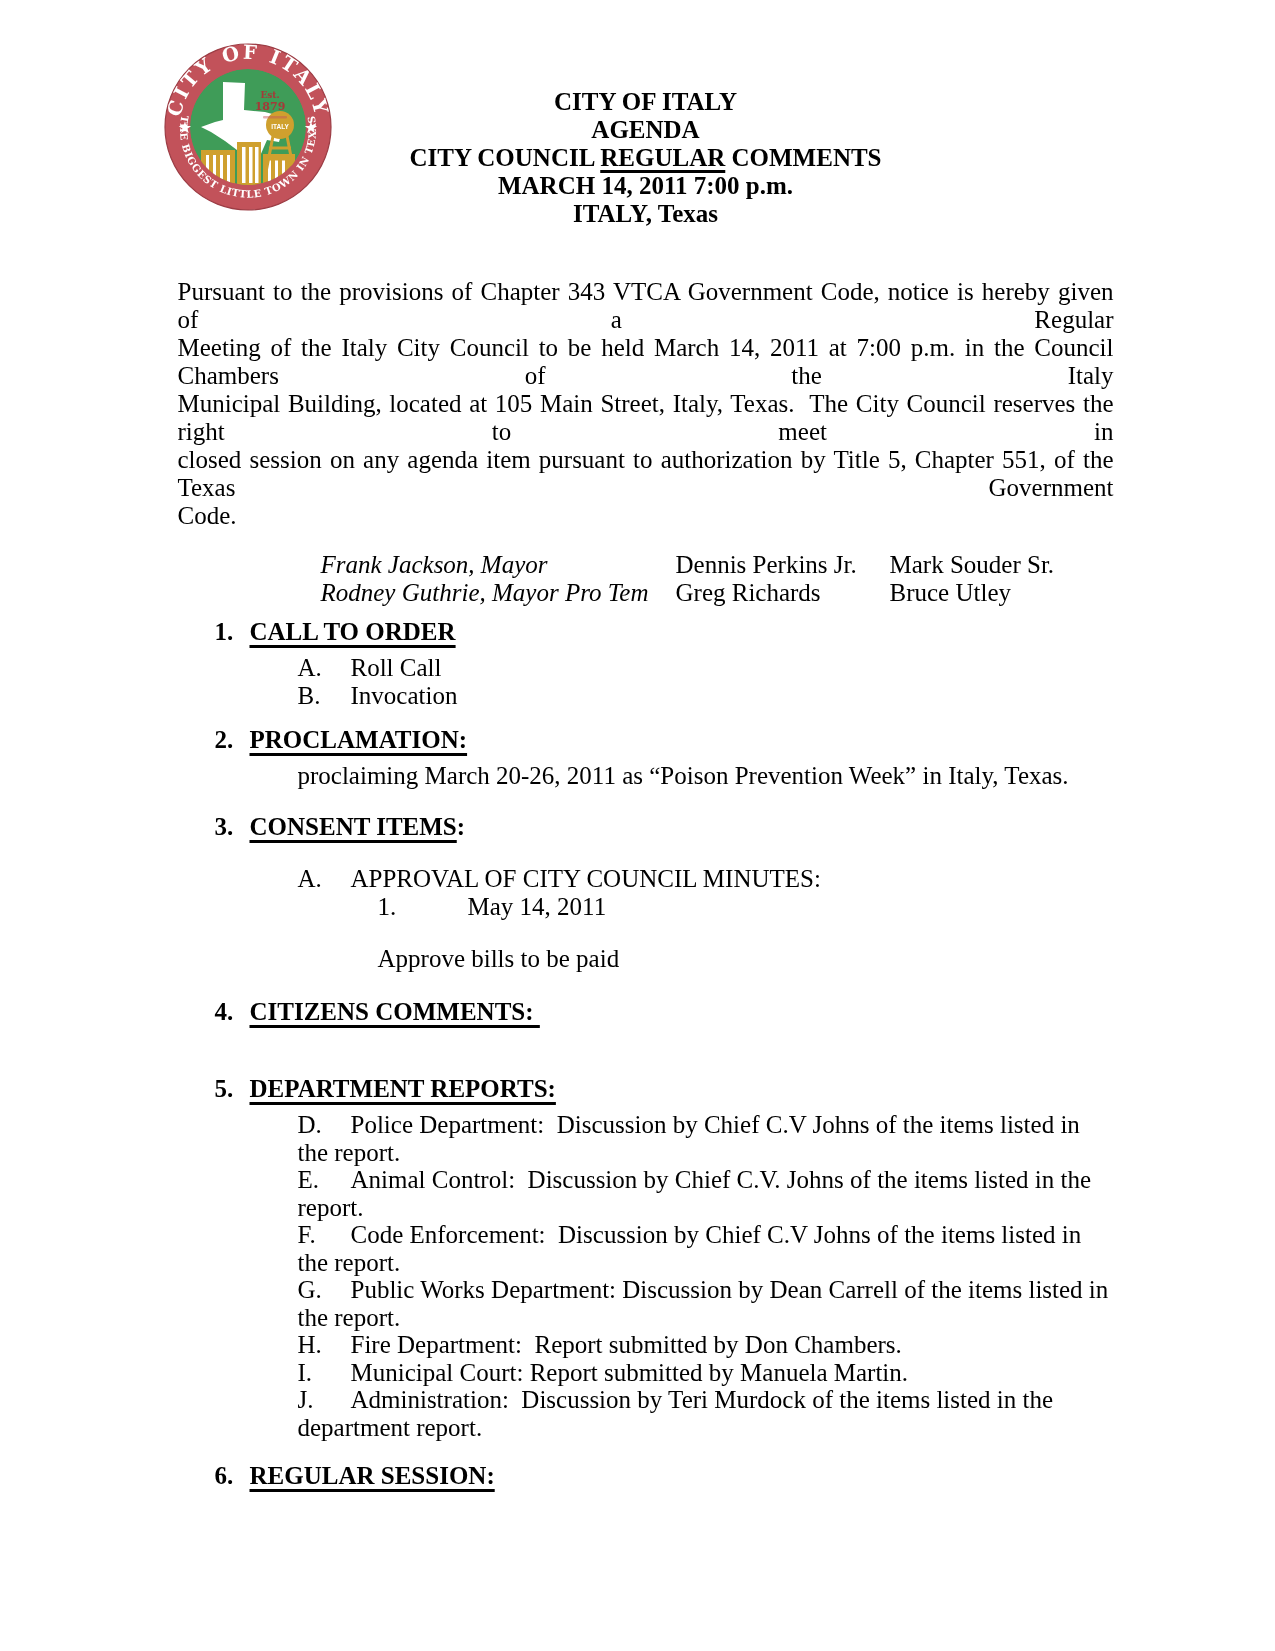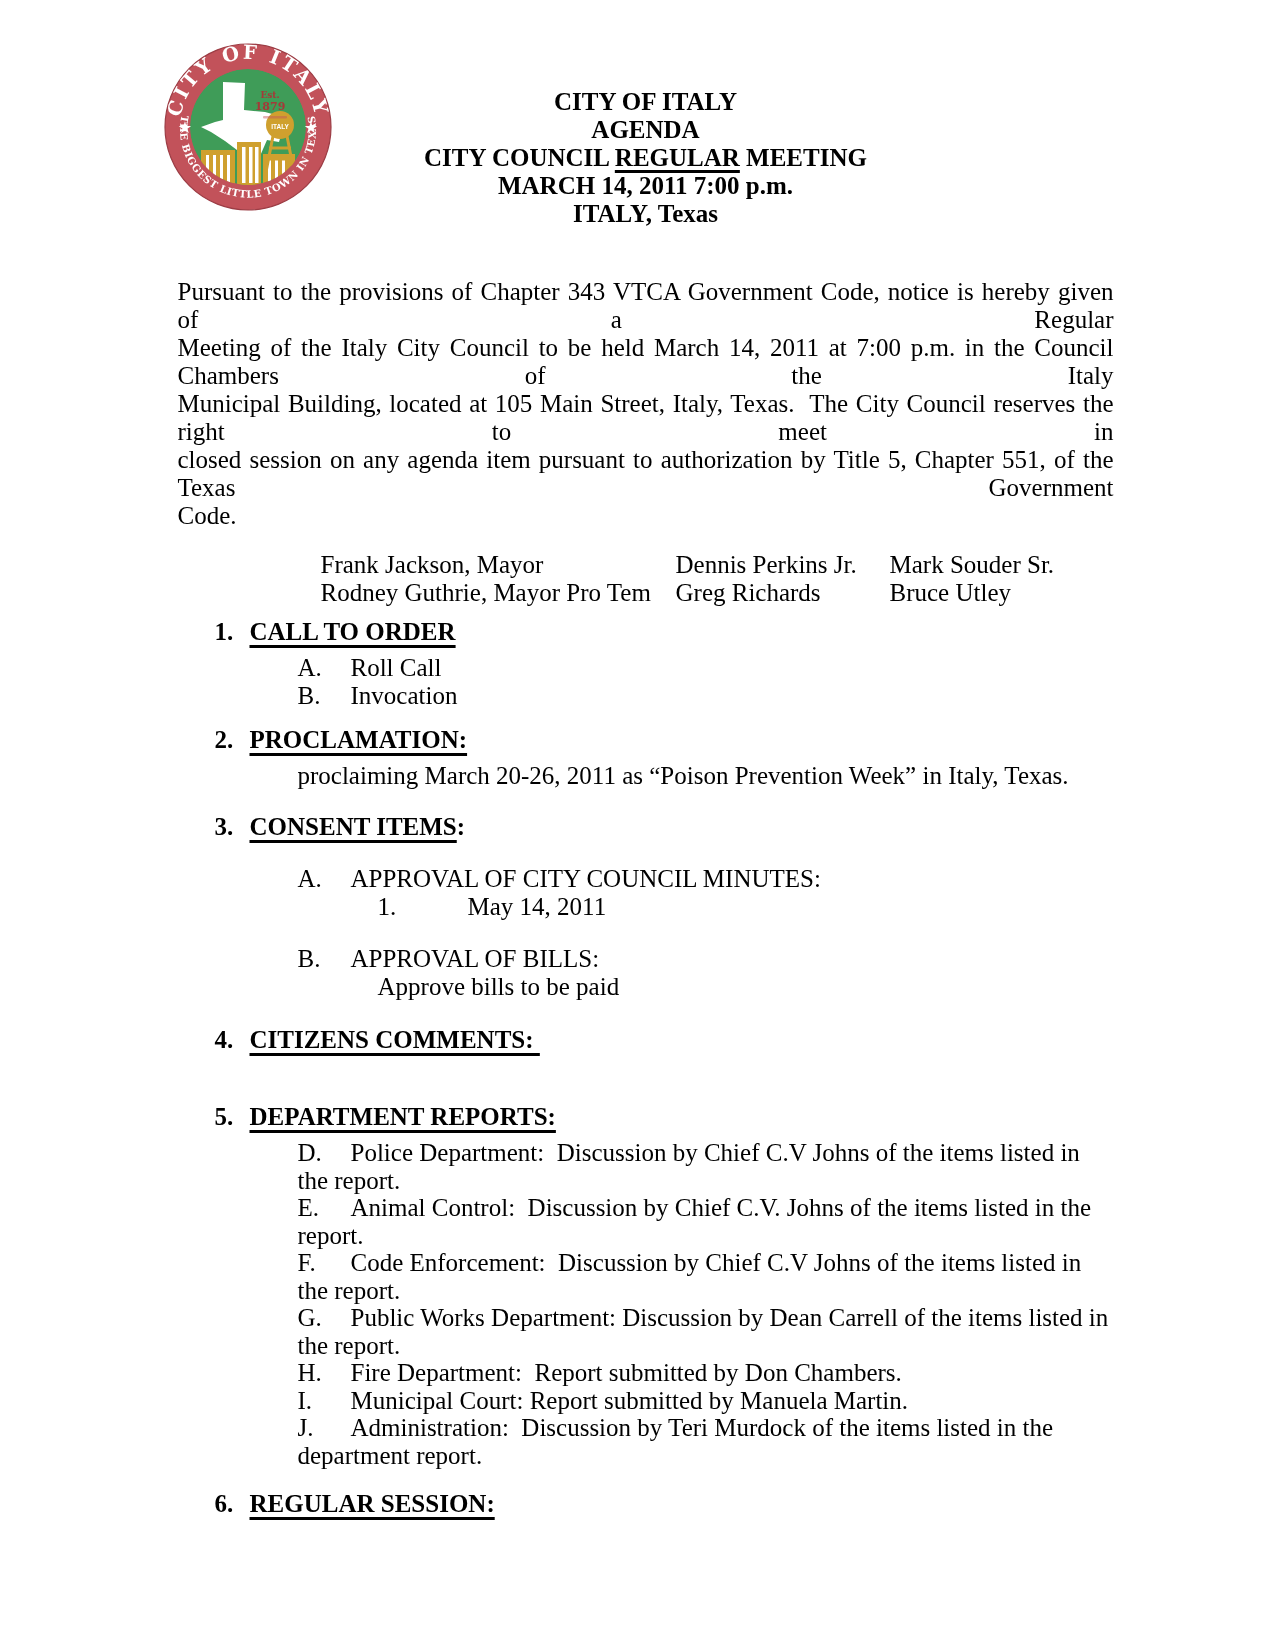--- a/index.html
+++ b/index.html
@@ -21,21 +21,21 @@
   .title-block { padding-top:88px; text-align:center; font-weight:bold; line-height:28px; }
   .u2 { text-decoration:underline; text-decoration-thickness:2.5px; text-underline-offset:4px;margin-top:12px; }
 
   
   .notice { margin-top:50px; line-height:28px; }
   .jline { text-align:justify; text-align-last:justify; }
 
   
   .council { margin-top:21px; margin-left:143px; line-height:27.5px; }
   .council-row { display:flex; }
-  .council .c1 { width:355px; }
+  .council .c1 { width:355px;font-style:italic; }
   .council .c2 { width:214px; }
 
   
   .sec { font-weight:bold; line-height:28px; margin-left:37px; }
   .sec .num { display:inline-block; width:35px; }
   .sec .t { text-decoration:underline; text-decoration-thickness:2.5px; text-underline-offset:5px; white-space:pre-wrap; }
   .item { margin-left:120px; line-height:28px; }
   .item .lbl { display:inline-block; width:53px; }
   .txt { white-space:pre-wrap; }
   .item3 { margin-left:200px; line-height:28px; }
@@ -97,21 +97,21 @@
       <text font-family="DejaVu Serif, serif" font-size="10" font-weight="bold" fill="#ffffff" letter-spacing="0.6">
         <textPath href="#arcBot" startOffset="50%" text-anchor="middle">THE BIGGEST LITTLE TOWN IN TEXAS</textPath>
       </text>
       <text x="22" y="91" text-anchor="middle" font-family="DejaVu Sans, sans-serif" font-size="16" fill="#ffffff">★</text>
       <text x="148" y="91" text-anchor="middle" font-family="DejaVu Sans, sans-serif" font-size="16" fill="#ffffff">★</text>
     </svg>
 
     <div class="title-block">
       <div>CITY OF ITALY</div>
       <div>AGENDA</div>
-      <div><span>CITY COUNCIL </span><span class="u2">REGULAR</span><span> MEETING</span></div>
+      <div><span>CITY COUNCIL </span><span class="u2">REGULAR</span><span> COMMENTS</span></div>
       <div>MARCH 14, 2011 7:00 p.m.</div>
       <div>ITALY, Texas</div>
     </div>
   </div>
 
   <div class="notice">
     <div class="jline">Pursuant to the provisions of Chapter 343 VTCA Government Code, notice is hereby given of a Regular</div>
     <div class="jline">Meeting of the Italy City Council to be held March 14, 2011 at 7:00 p.m. in the Council Chambers of the Italy</div>
     <div class="jline">Municipal Building, located at 105 Main Street, Italy, Texas.&nbsp; The City Council reserves the right to meet in</div>
     <div class="jline">closed session on any agenda item pursuant to authorization by Title 5, Chapter 551, of the Texas Government</div>
@@ -147,21 +147,20 @@
   </div>
 
   <div class="sec mt23">
     <span class="num">3.</span><span class="t">CONSENT ITEMS</span><span>:</span>
   </div>
   <div class="mt24">
     <div class="item"><span class="lbl">A.</span><span class="txt">APPROVAL OF CITY COUNCIL MINUTES:</span></div>
     <div class="item3"><span class="lbl">1.</span><span class="txt">May 14, 2011</span></div>
   </div>
   <div class="mt24">
-    <div class="item"><span class="lbl">B.</span><span class="txt">APPROVAL OF BILLS:</span></div>
     <div class="sub-plain"><span class="txt">Approve bills to be paid</span></div>
   </div>
 
   <div class="sec mt25">
     <span class="num">4.</span><span class="t">CITIZENS COMMENTS: </span>
   </div>
 
   <div class="sec mt49">
     <span class="num">5.</span><span class="t">DEPARTMENT REPORTS:</span>
   </div>

